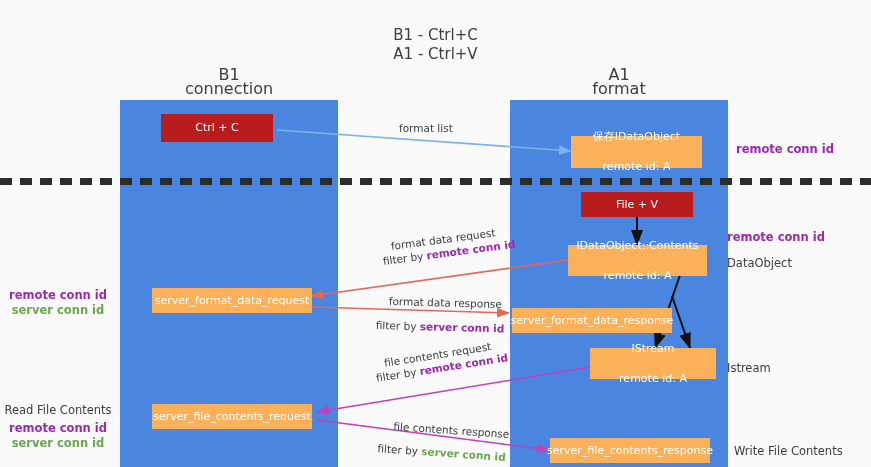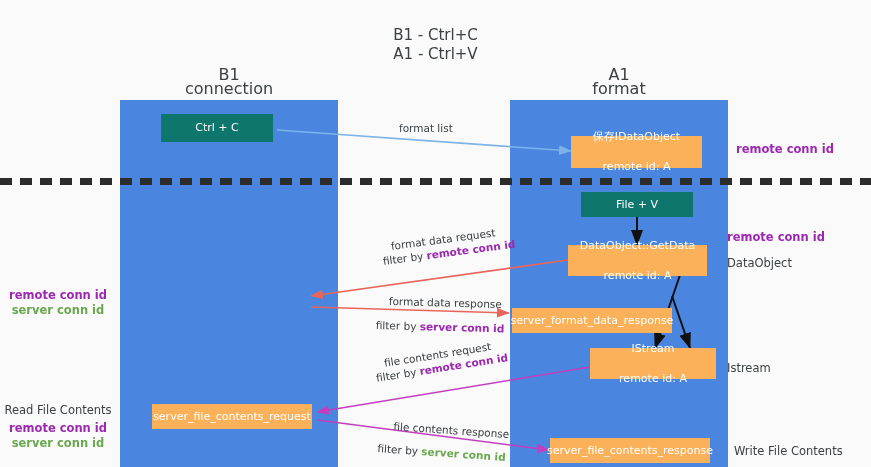--- a/index.html
+++ b/index.html
@@ -36,21 +36,21 @@
   }
 
   
   .box{
     box-sizing:border-box;
     display:flex;flex-direction:column;
     align-items:center;justify-content:center;
     color:#ffffff;font-size:11px;line-height:14px;
     text-align:center;
   }
-  .box.green{background:#0f766e;}
+  .box.green{background:#b91c1c;}
   .box.orange{background:#fbb košt;}
   .box.orange{background:#fbb159;gap:16px;}
   .box .ln{display:block;white-space:nowrap;}
 
   
   .side{font-size:11.5px;line-height:15px;}
   .side .purple{color:#9c27b0;font-weight:bold;display:block;}
   .side .green{color:#6aa84f;font-weight:bold;display:block;}
   .side .dark{color:#3c4043;display:block;}
   .side.right{text-align:left;}
@@ -129,24 +129,27 @@
   <div class="abs box orange" style="left:571px;top:116px;width:131px;height:32px;">
     <span class="ln">保存IDataObject</span>
     <span class="ln">remote id: A</span>
   </div>
 
   <div class="abs box green" style="left:581px;top:172px;width:112px;height:25px;">
     <span class="ln">File + V</span>
   </div>
 
   <div class="abs box orange" style="left:568px;top:225px;width:139px;height:31px;">
-    <span class="ln">DataObject::GetData</span>
+    <span class="ln">IDataObject::Contents</span>
     <span class="ln">remote id: A</span>
   </div>
 
+  <div class="abs box orange" style="left:152px;top:268px;width:160px;height:25px;">
+    <span class="ln">server_format_data_request</span>
+  </div>
 
   <div class="abs box orange" style="left:512px;top:288px;width:160px;height:25px;">
     <span class="ln">server_format_data_response</span>
   </div>
 
   <div class="abs box orange" style="left:590px;top:328px;width:126px;height:31px;">
     <span class="ln">IStream</span>
     <span class="ln">remote id: A</span>
   </div>
 

